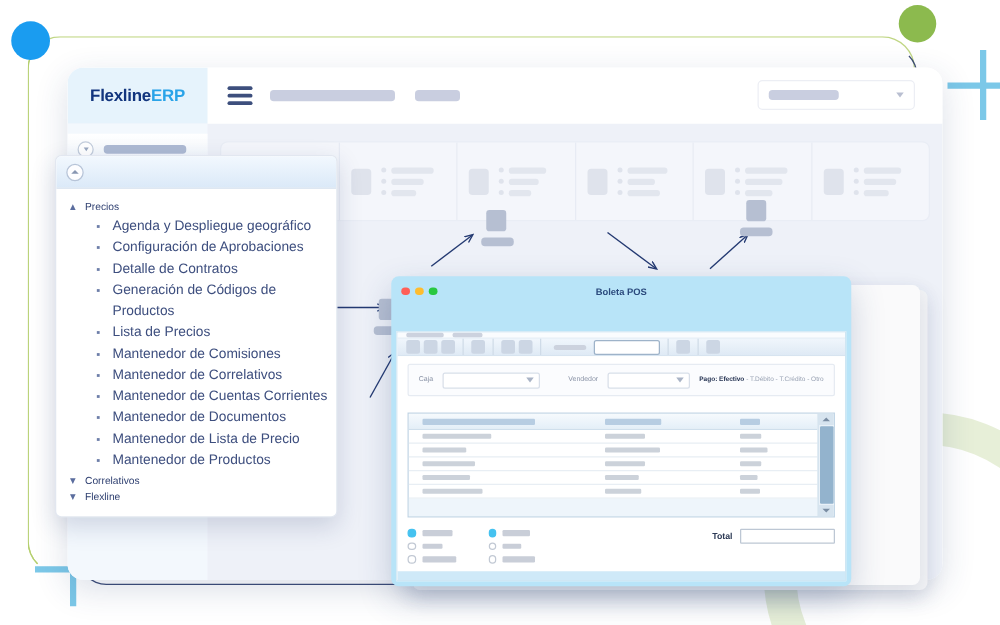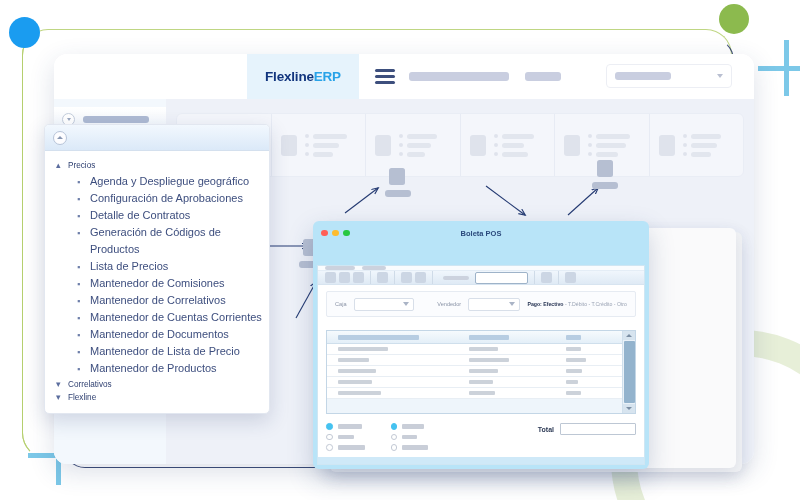--- a/index.html
+++ b/index.html
@@ -52,21 +52,21 @@
 
   
   .erp-window {
     position:absolute; left:54px; top:54px; width:700px; height:410px;
     background:#ffffff; border-radius:13px;
     box-shadow:0 8px 26px rgba(40,60,110,.16);
     overflow:hidden;
   }
   .erp-topbar {
     position:absolute; left:0; top:0; right:0; height:45px;
-    background:#fff; display:flex; align-items:center;justify-content:center;
+    background:#fff; display:flex; align-items:center;
   }
   .erp-logo-cell {
     width:112px; height:45px; background:#e6f3fc;
     display:flex; align-items:center; justify-content:center;
   }
   .logo-text { font-size:13.5px; font-weight:700; letter-spacing:-.2px; white-space:nowrap;}
   .logo-text .a { color:#12357e; }
   .logo-text .b { color:#29a3e8; }
   .hamburger { width:20px; margin-left:16px; display:flex; flex-direction:column; gap:3.5px; }
   .hamburger i { display:block; height:2.6px; background:#3d4f7d; border-radius:2px; }
@@ -150,21 +150,21 @@
     position:absolute; left:330px; top:232px; width:412px; height:240px;
     background:#f3f4f6; border-radius:6px; box-shadow:0 6px 18px rgba(40,60,110,.12);
     z-index:38;
   }
   .pos-shadow-1 {
     position:absolute; left:324px; top:228px; width:412px; height:240px;
     background:#fafafb; border-radius:6px; box-shadow:0 6px 18px rgba(40,60,110,.12);
     z-index:39;
   }
   .pos-window {
-    position:absolute; left:313px; top:221px; width:336px; height:248px;
+    position:absolute; left:313px; top:221px; width:368px; height:248px;
     background:#b8e4f8; border-radius:6px; z-index:40;
     box-shadow:0 10px 26px rgba(40,70,120,.22);
     padding:4px; display:flex; flex-direction:column;gap:24px;
   }
   .pos-titlebar { height:16px; display:flex; align-items:center; position:relative; flex:none;}
   .traffic { display:flex; gap:4.5px; padding-left:4px; }
   .traffic i { width:6.5px;height:6.5px;border-radius:50%; display:block; }
   .t-red{background:#ff5f57;} .t-yel{background:#febc2e;} .t-grn{background:#28c840;}
   .pos-title {
     position:absolute; left:0; right:0; text-align:center;

